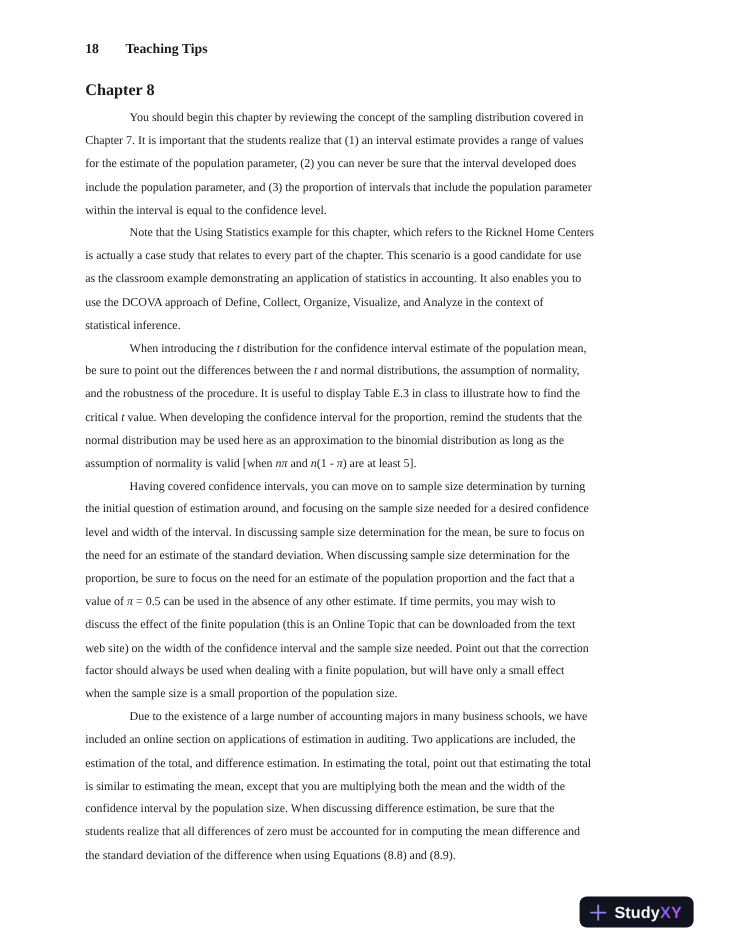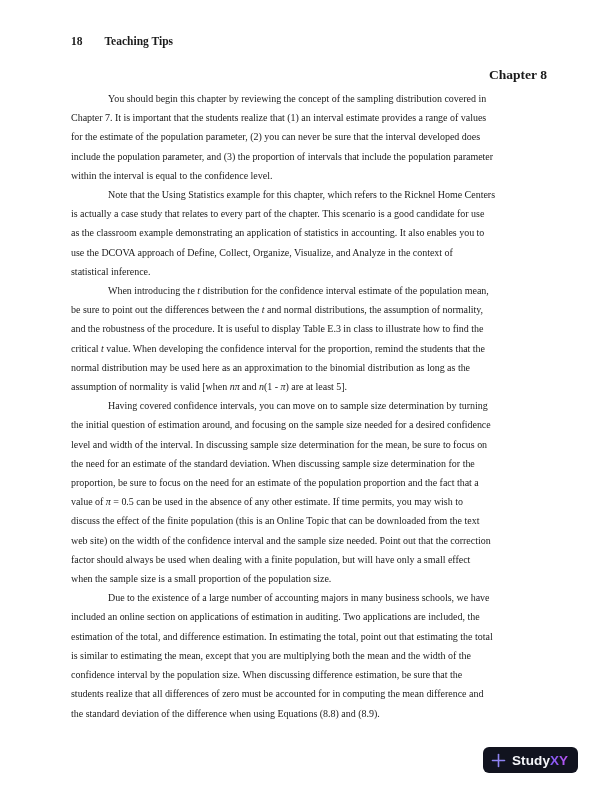--- a/index.html
+++ b/index.html
@@ -20,21 +20,21 @@
     font-size: 11.5px;
     font-weight: bold;
     line-height: 14px;
   }
   .header .running-title { margin-left: 22px; }
   .doc-title {
     position: absolute;
     left: 71px;
     top: 66px;
     width: 476px;
-    text-align: right;
+    text-align: left;
     font-size: 13.5px;
     font-weight: bold;
     line-height: 17px;
   }
   .content {
     position: absolute;
     left: 71px;
     top: 89px;
     width: 478px;
   }

